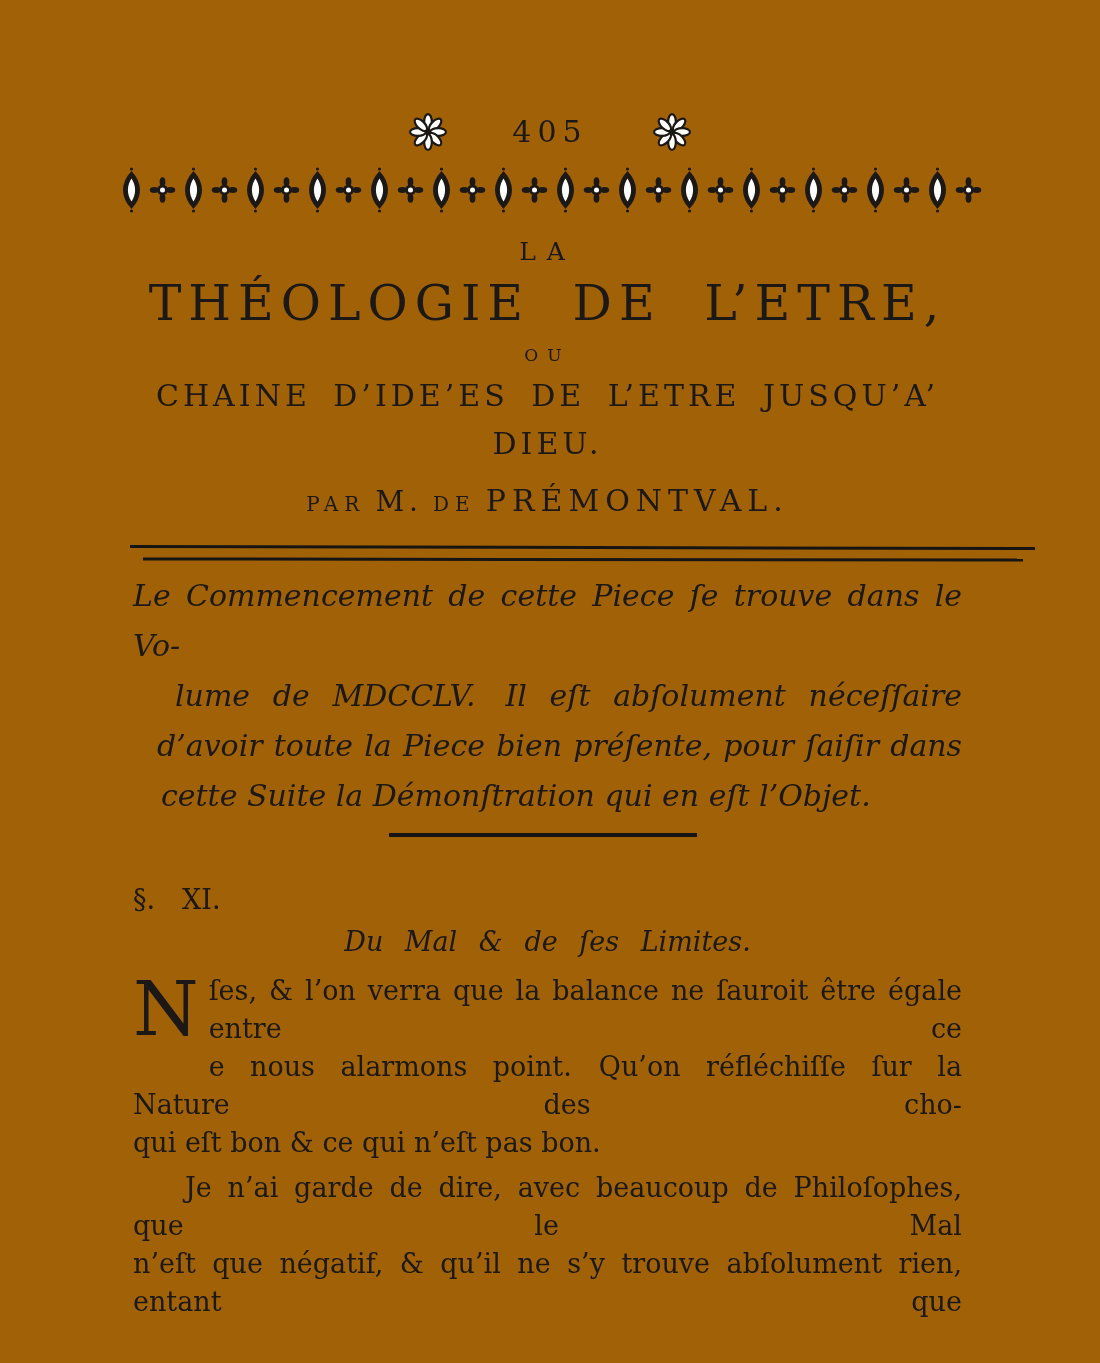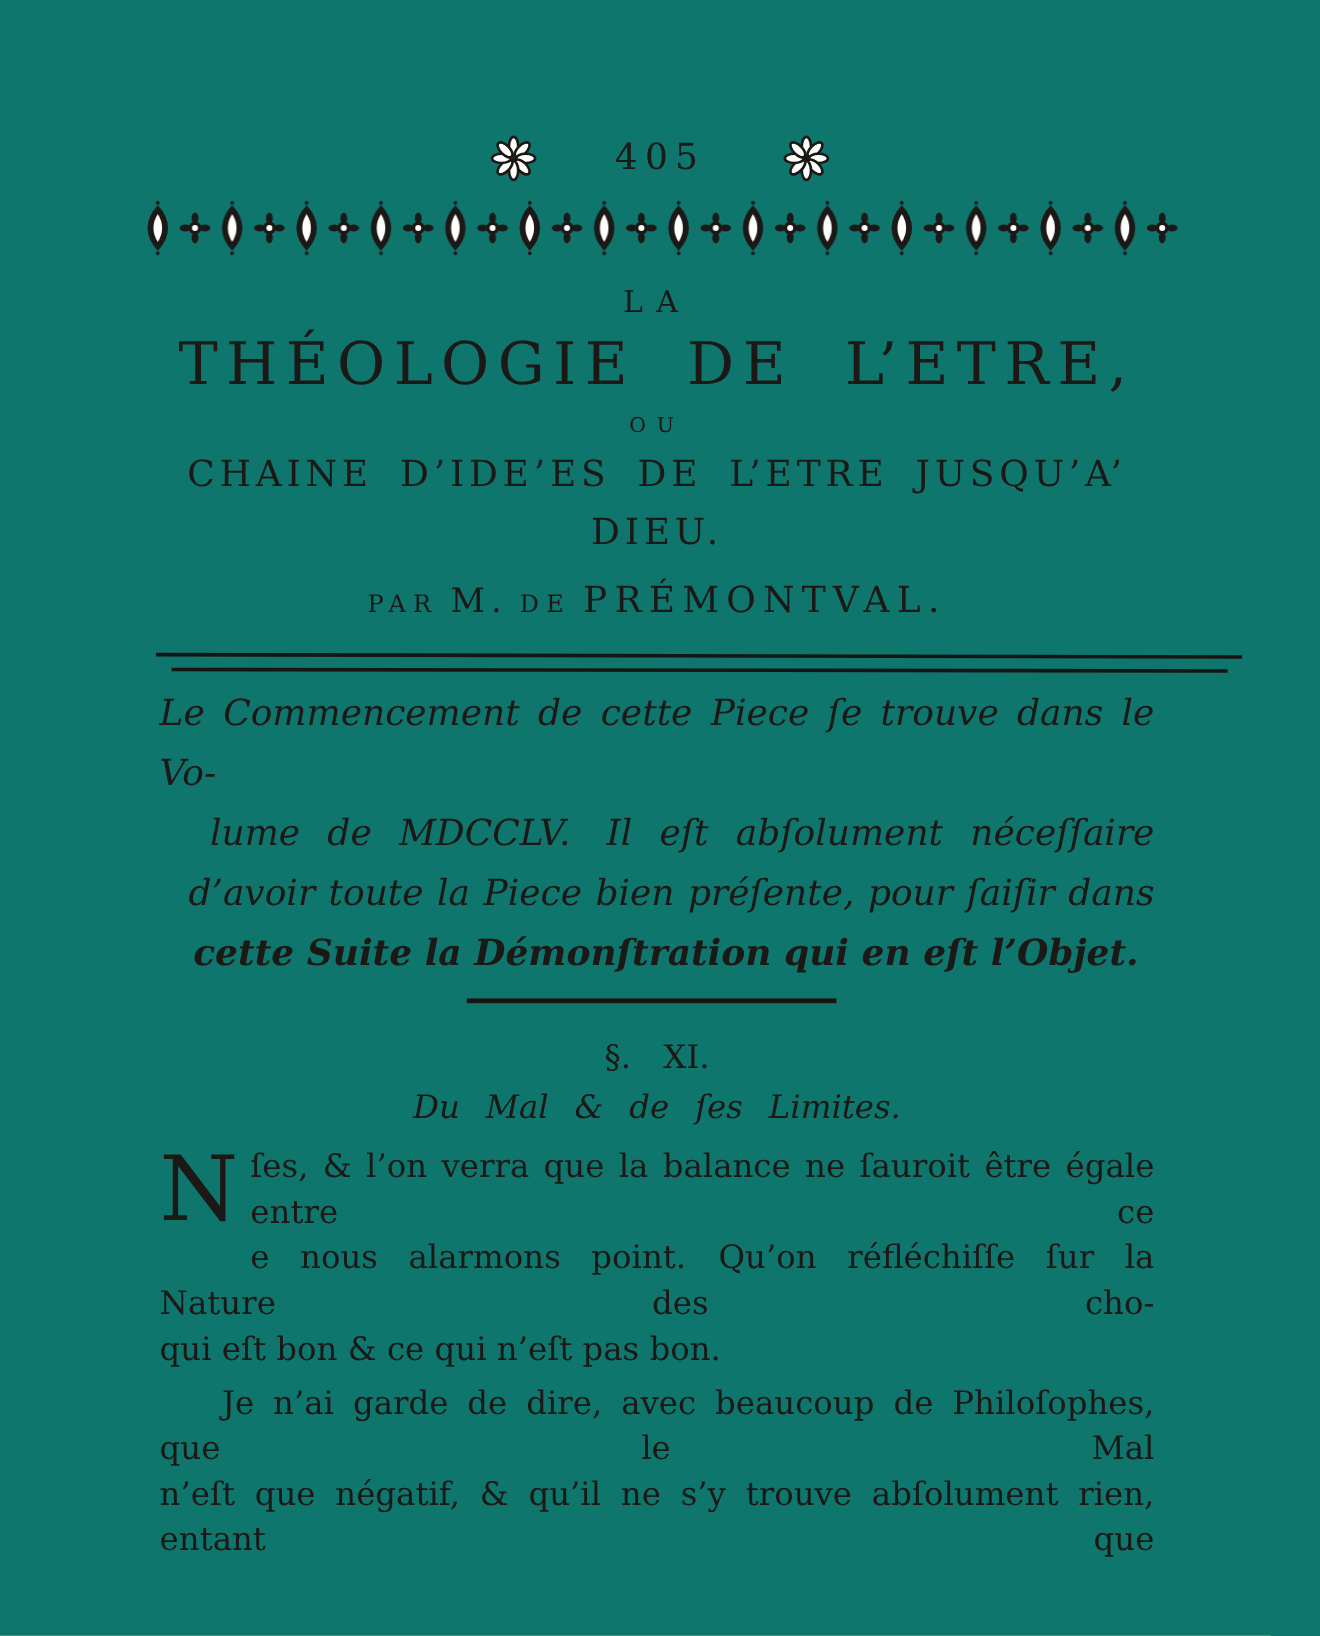--- a/index.html
+++ b/index.html
@@ -1,21 +1,21 @@
 <!DOCTYPE html>
 <html><head>
 <meta charset="utf-8">
 <style>
   html,body{margin:0;padding:0;}
   body{background:#e8e8e6;}
   .page{
     position:relative;
     width:1100px;height:1363px;
     margin:0 auto;
-    background:#0f766e;
+    background:#a16207;
     color:#1b1816;
     font-family:"DejaVu Serif","Liberation Serif",serif;
     overflow:hidden;
   }
   .content{margin:0 138px 0 133px;}
 
   
   .header-row{
     padding-top:108px;
     display:flex;justify-content:center;align-items:center;gap:62px;
@@ -42,24 +42,24 @@
   .double-rule .r2{height:3px;background:#171513;width:880px;margin-left:10px;margin-top:9px;transform:rotate(0.08deg);}
   .short-rule{height:4px;background:#171513;width:308px;margin:12px auto 0;margin-left:256px;}
 
   
   .avert-head{margin-top:26px;text-align:center;font-style:italic;font-size:36px;letter-spacing:11px;line-height:44px;}
   .avert-body{margin-top:10px;font-style:italic;font-size:30px;line-height:50px;}
   .avert-body .ln{white-space:pre-wrap;}
   .just{text-align:justify;text-align-last:justify;text-justify:inter-word;}
   .ind-a{padding-left:42px;}
   .ind-b{padding-left:24px;}
-  .ind-c{padding-left:28px;font-weight:bold;}
+  .ind-c{padding-left:28px;}
 
   
-  .sec-num{margin-top:30px;text-align:center;font-size:27px;line-height:32px;}
+  .sec-num{margin-top:47px;text-align:left;font-size:27px;line-height:32px;}
   .sec-title{margin-top:10px;text-align:center;font-style:italic;font-size:27px;word-spacing:13px;line-height:32px;}
 
   
   .para{font-size:27px;line-height:38px;}
   .para1{margin-top:14px;}
   .para2{margin-top:7px;}
   .para .ln{white-space:pre-wrap;}
   .dropcap{
     float:left;
     font-size:75px;line-height:70px;height:76px;

